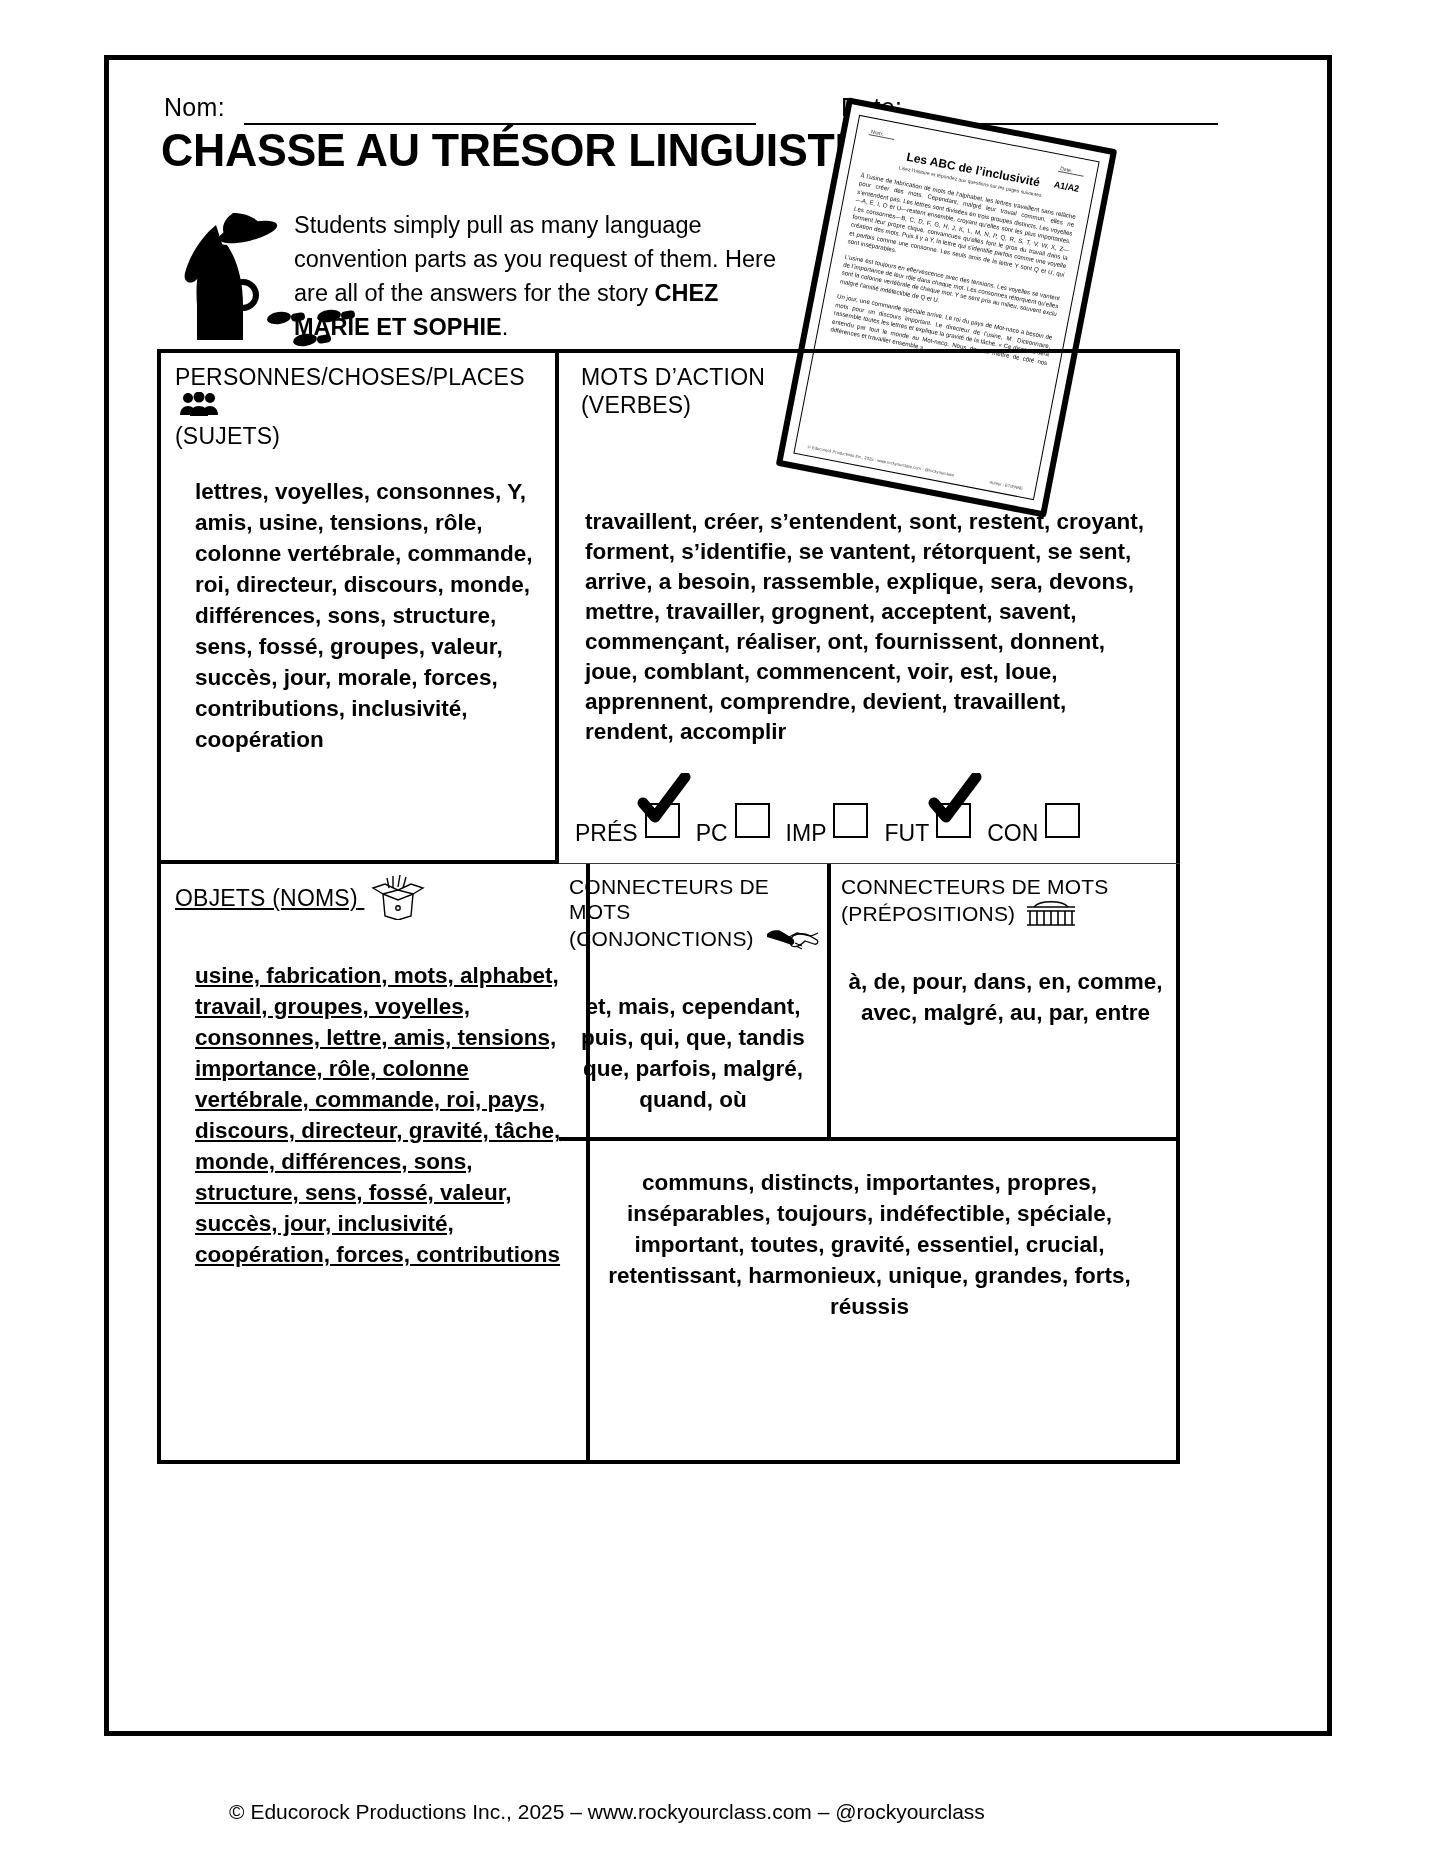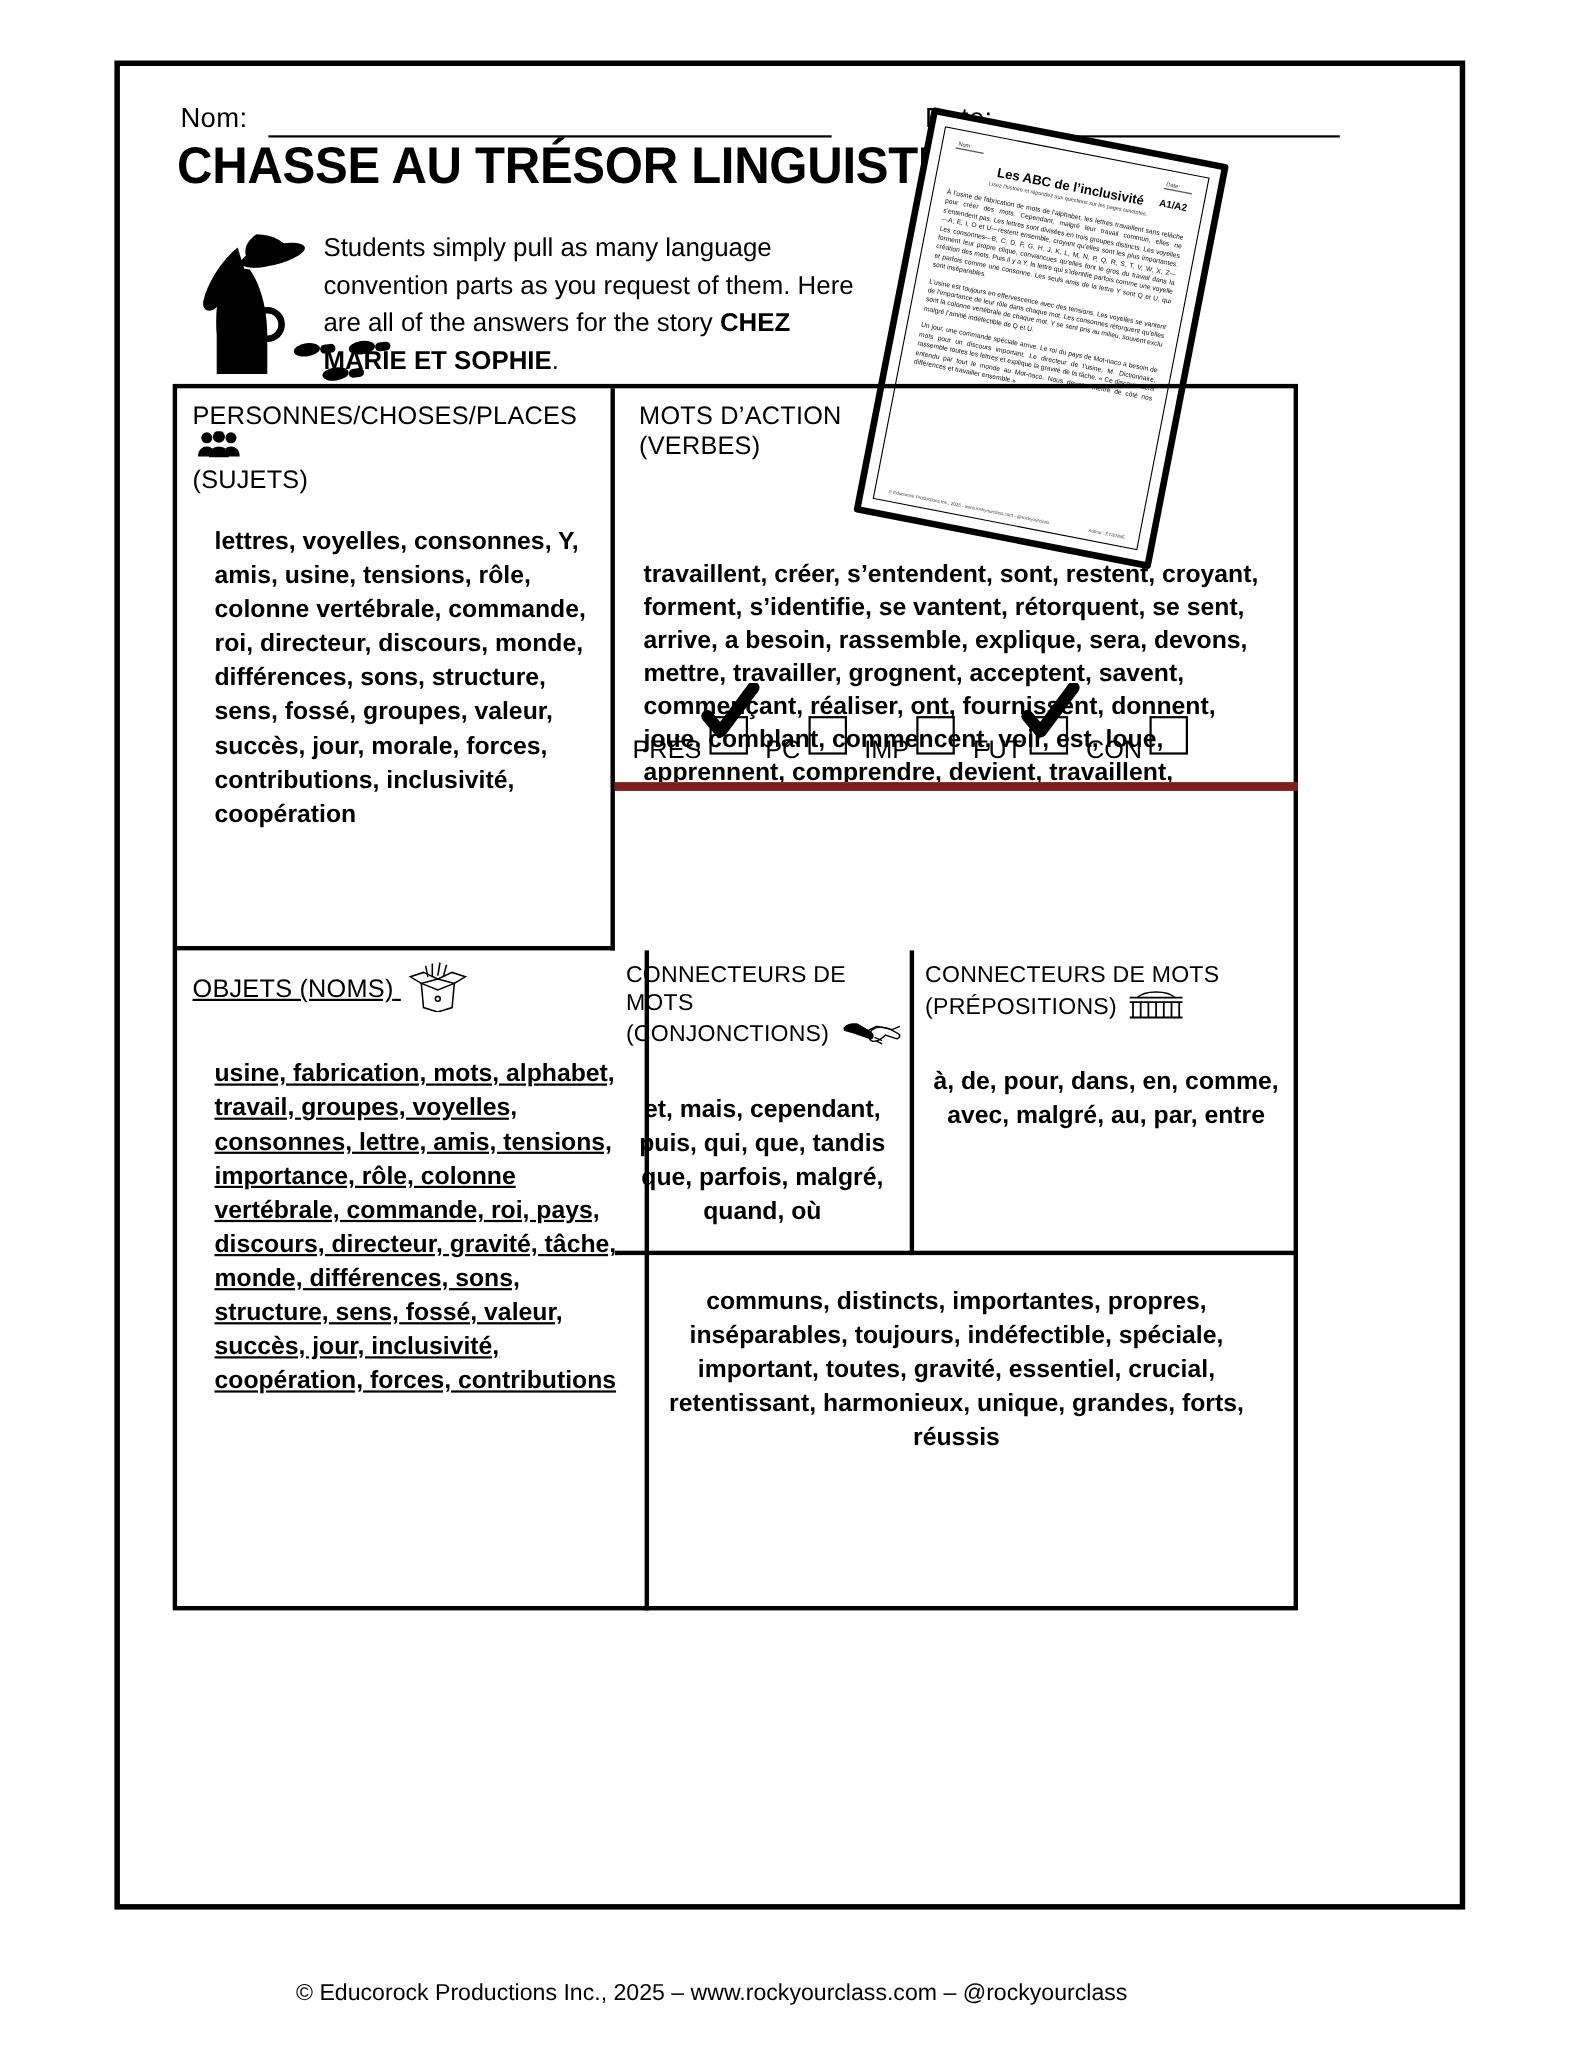--- a/index.html
+++ b/index.html
@@ -165,21 +165,21 @@
     height: 1115px;
     border: 4px solid #000;
     box-sizing: border-box;
   }
   .cell {
     position: absolute;
     box-sizing: border-box;
     overflow: hidden;
   }
   .cell-sujets     { left: 0;    top: 0;   width: 398px; height: 511px; border-right: 4px solid #000; border-bottom: 4px solid #000; }
-  .cell-verbes     { left: 398px;top: 0;   width: 621px; height: 366px; border-bottom: 8px solid #7f1d1d; }
+  .cell-verbes     { left: 398px;top: 0;   width: 621px; height: 511px; border-bottom: 1px solid #7f1d1d; }
   .cell-noms       { left: 0;    top: 511px;width: 429px; height: 600px; border-right: 4px solid #000; text-decoration: underline; }
   .cell-conj       { left: 398px;top: 511px;width: 272px; height: 277px; border-right: 4px solid #000; border-bottom: 4px solid #000; }
   .cell-prep       { left: 670px;top: 511px;width: 349px; height: 277px; border-bottom: 4px solid #000; }
   .cell-adj        { left: 398px;top: 788px;width: 621px; height: 323px; }
 
   .cell-head {
     font-size: 23px;
     line-height: 28px;
     letter-spacing: .2px;
     padding: 10px 0 0 14px;
@@ -236,21 +236,20 @@
 
   
   .page-footer {
     position: absolute;
     left: 0;
     top: 1800px;
     width: 1214px;
     text-align: center;
     font-size: 21px;
     font-family: "Liberation Sans", sans-serif;
-    padding-left: 40px;
   }
 </style>
 </head>
 <body>
 
 <div class="page-frame">
 
   <div class="namedate">
     <div class="nd-label nom">Nom:</div>
     <div class="nd-rule r1"></div>

